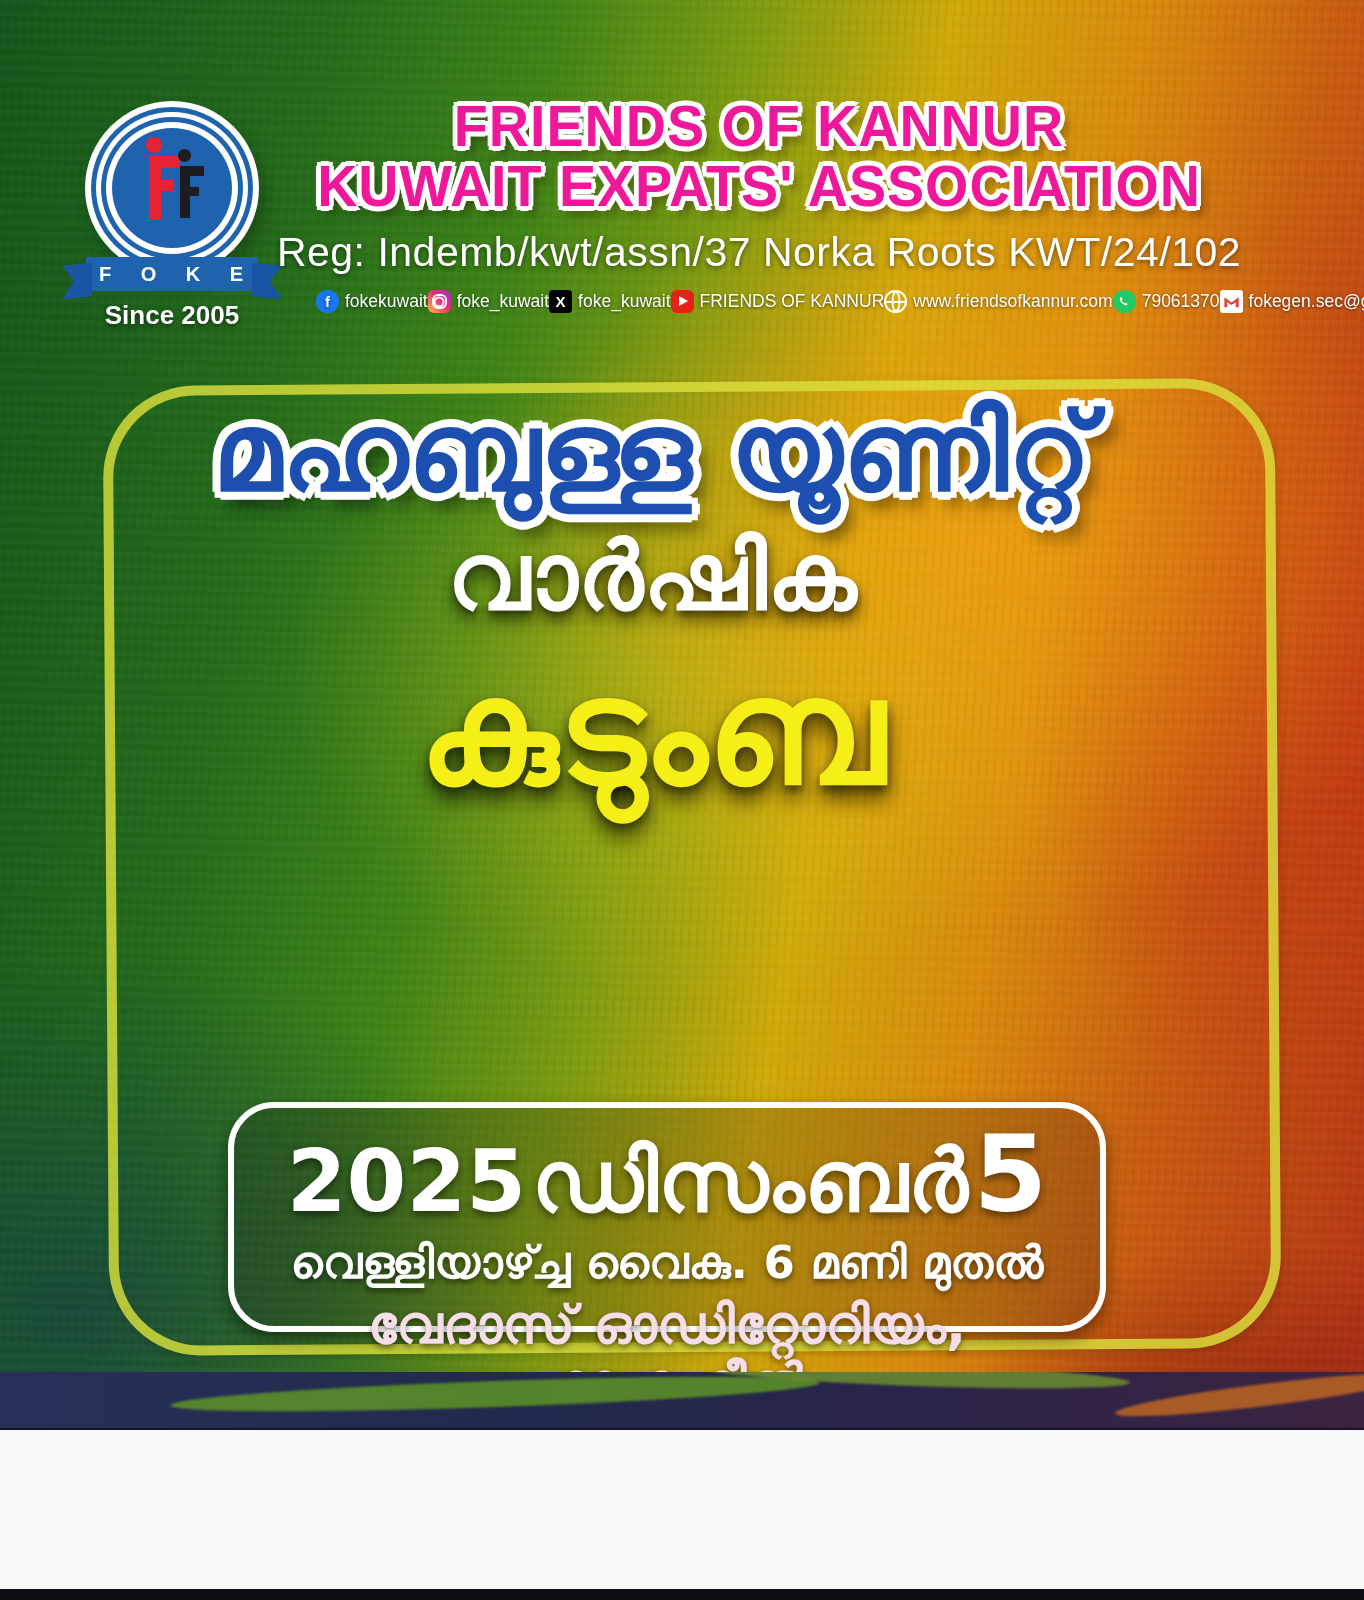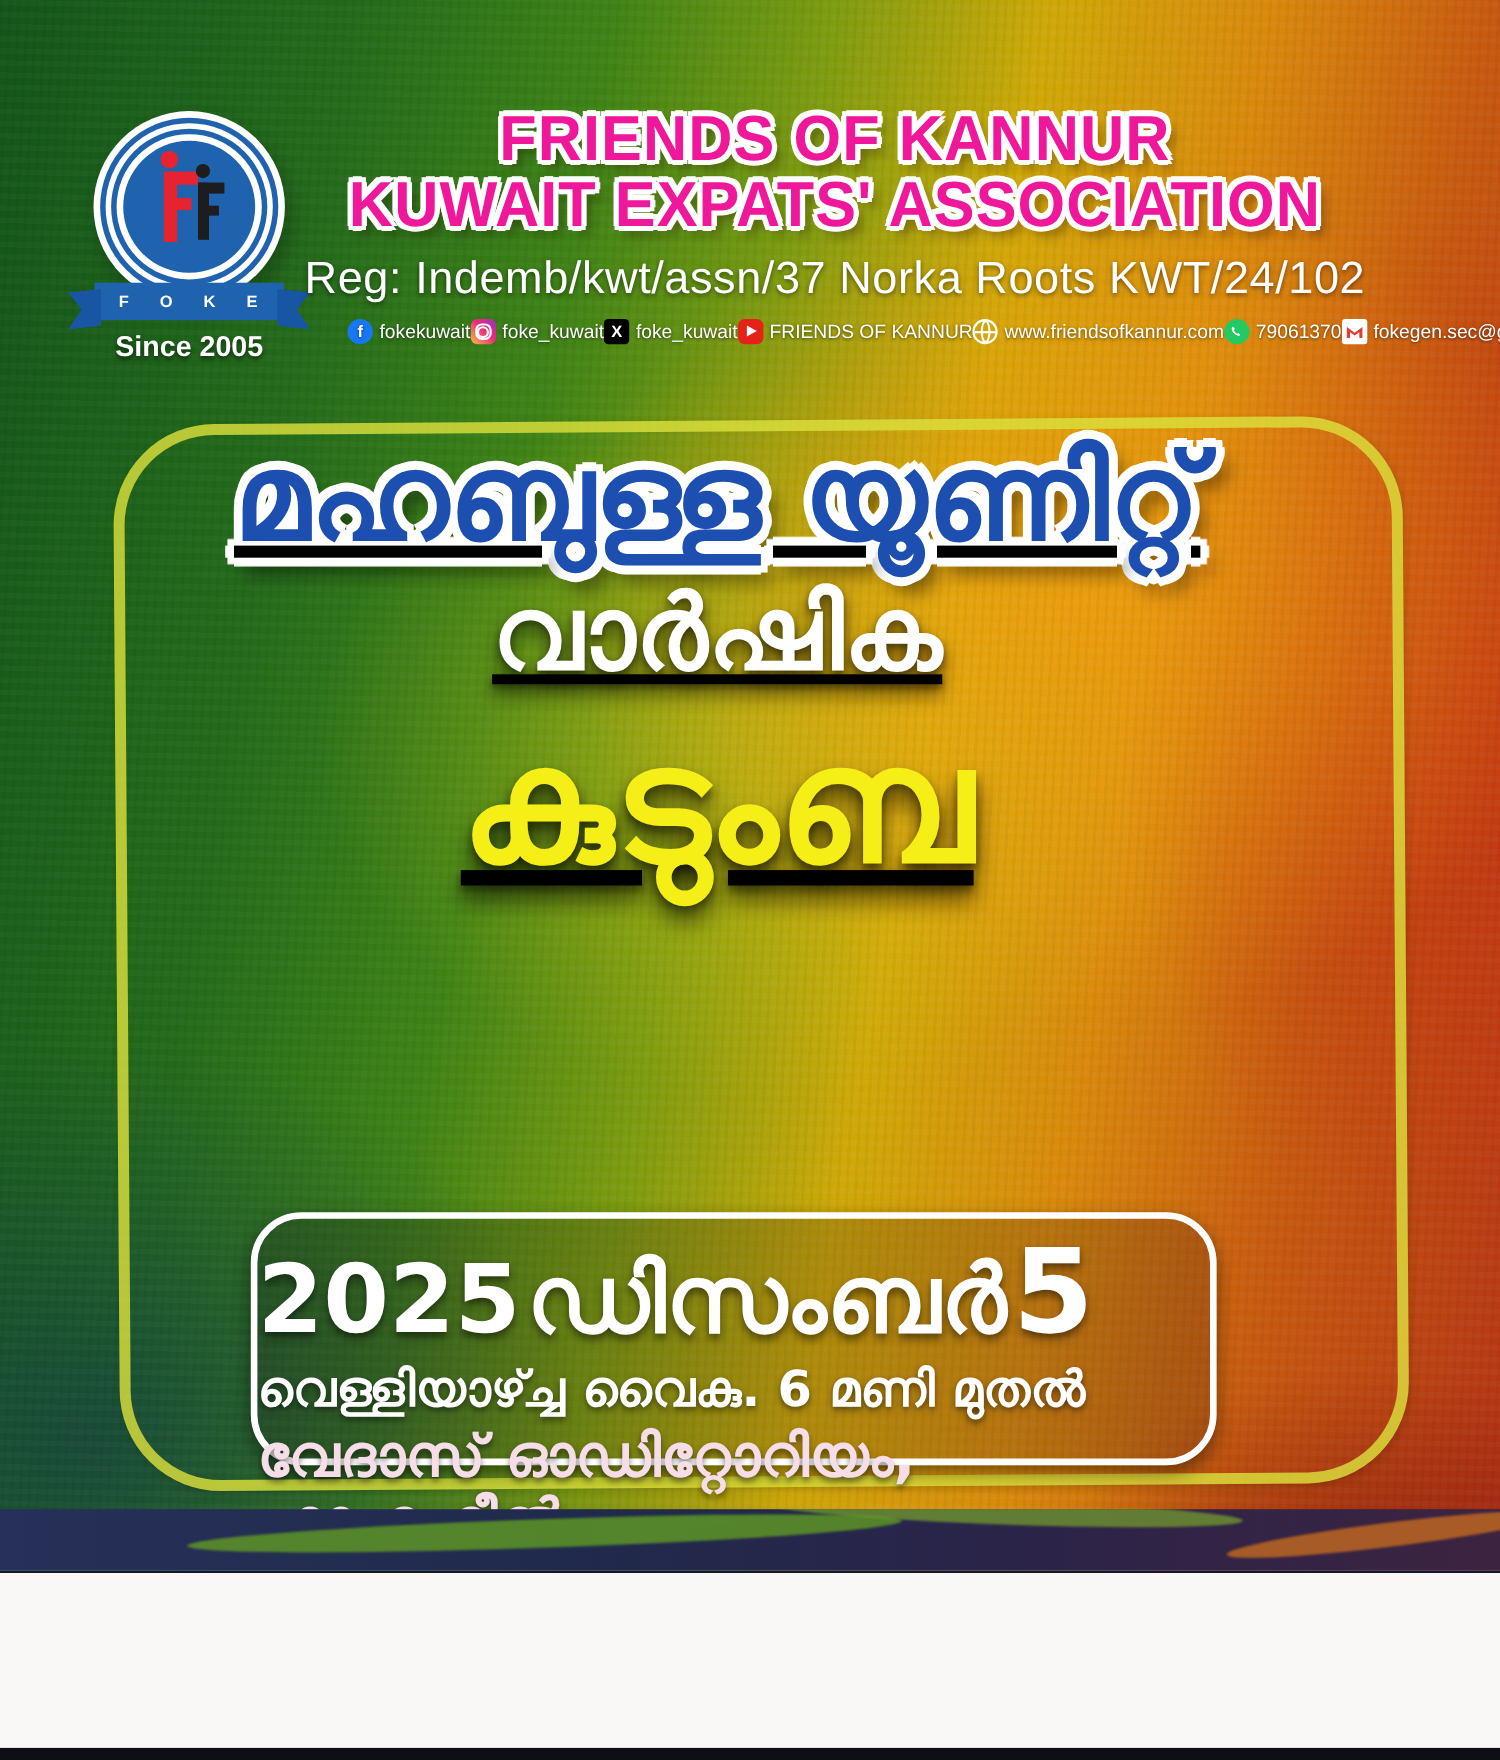--- a/index.html
+++ b/index.html
@@ -22,21 +22,21 @@
     box-shadow:0 0 0 6px #fff,0 0 0 11px #1f63ae,0 0 0 16px #fff,0 0 0 21px #1f63ae,0 0 0 27px #fff,6px 10px 16px 27px rgba(0,0,0,.25);}
   .fr-head{position:absolute;left:34px;top:9px;width:16px;height:16px;border-radius:50%;background:#e62330;}
   .fr-stem{position:absolute;left:37px;top:28px;width:12px;height:64px;background:#e62330;}
   .fr-bar1{position:absolute;left:37px;top:28px;width:31px;height:12px;background:#e62330;}
   .fr-bar2{position:absolute;left:37px;top:52px;width:25px;height:11px;background:#e62330;}
   .fk-head{position:absolute;left:66px;top:21px;width:13px;height:13px;border-radius:50%;background:#1d1d1f;}
   .fk-stem{position:absolute;left:68px;top:38px;width:10px;height:52px;background:#1d1d1f;}
   .fk-bar1{position:absolute;left:68px;top:38px;width:24px;height:10px;background:#1d1d1f;}
   .fk-bar2{position:absolute;left:68px;top:59px;width:19px;height:9px;background:#1d1d1f;}
   .ribbon{position:relative;width:172px;height:34px;margin:9px auto 0;background:#1f63ae;color:#fff;
-    font-weight:bold;font-size:15px;letter-spacing:12px;display:flex;align-items:center;justify-content:center;padding-left:10px;box-sizing:border-box;}
+    font-weight:bold;font-size:20px;letter-spacing:12px;display:flex;align-items:center;justify-content:center;padding-left:10px;box-sizing:border-box;}
   .ribbon::before{content:"";position:absolute;left:-24px;top:7px;width:30px;height:34px;background:#1856a3;
     clip-path:polygon(0 0,100% 0,100% 100%,0 100%,12px 50%);transform:skewY(-6deg);}
   .ribbon::after{content:"";position:absolute;right:-24px;top:7px;width:30px;height:34px;background:#1856a3;
     clip-path:polygon(0 0,100% 0,calc(100% - 12px) 50%,100% 100%,0 100%);transform:skewY(6deg);}
   .since{margin-top:9px;color:#fff;font-weight:bold;font-size:26px;text-shadow:0 2px 4px rgba(0,0,0,.55);}
   .titles{position:absolute;left:268px;top:96px;width:982px;text-align:center;z-index:5;}
   .t-pink{font-weight:bold;color:#f0189a;font-size:58px;line-height:1.04;letter-spacing:1px;transform:scaleX(.96);
     text-shadow:-4px -4px 0 #fff,4px -4px 0 #fff,-4px 4px 0 #fff,4px 4px 0 #fff,-5px 0 0 #fff,5px 0 0 #fff,0 -5px 0 #fff,0 5px 0 #fff,7px 9px 10px rgba(40,20,0,.45);}
   .reg{margin-top:12px;color:#fff;font-size:41px;text-shadow:0 2px 5px rgba(0,0,0,.5);letter-spacing:.5px;}
   .social-row{position:absolute;left:316px;top:290px;width:940px;display:flex;align-items:center;justify-content:space-between;z-index:5;}
@@ -53,30 +53,30 @@
   .si.globe{border:2px solid #fff;border-radius:50%;width:19px;height:19px;}
   .si.globe::before{content:"";position:absolute;left:0;right:0;top:50%;height:2px;margin-top:-1px;background:#fff;}
   .si.globe::after{content:"";position:absolute;left:50%;top:-1px;bottom:-1px;width:9px;border:2px solid #fff;border-radius:50%;transform:translateX(-50%);box-sizing:border-box;}
   .si.wa{background:#23c962;border-radius:50%;}
   .si.gm{background:#fff;border-radius:3px;}
   
   .frame{position:absolute;left:106px;top:382px;width:1152px;height:950px;border:10px solid rgba(219,223,60,.82);
     border-radius:92px;transform:rotate(-.4deg);z-index:1;box-shadow:2px 3px 8px rgba(0,0,0,.15);}
   
   .main-block{position:absolute;left:0px;right:60px;top:386px;text-align:center;z-index:2;
-    font-family:"DejaVu Sans","Liberation Sans",sans-serif;font-weight:bold;text-decoration:underline;}
+    font-family:"DejaVu Sans","Liberation Sans",sans-serif;font-weight:bold;}
   .ml1{font-size:110px;line-height:1.2;color:#1c4fb0;
     text-shadow:-6px -6px 0 #fff,6px -6px 0 #fff,-6px 6px 0 #fff,6px 6px 0 #fff,-8px 0 0 #fff,8px 0 0 #fff,0 -8px 0 #fff,0 8px 0 #fff,-4px -4px 0 #fff,4px -4px 0 #fff,-4px 4px 0 #fff,4px 4px 0 #fff,10px 14px 16px rgba(0,0,0,.55);}
   .ml2{font-size:94px;line-height:1.12;color:#fff;margin-top:6px;text-shadow:0 10px 16px rgba(0,0,0,.55),0 4px 7px rgba(0,0,0,.45);}
   .ml3{font-size:94px;line-height:1.12;color:#fff;text-shadow:0 10px 16px rgba(0,0,0,.55),0 4px 7px rgba(0,0,0,.45);}
   .ml4{font-size:148px;line-height:1.08;color:#f6ee17;margin-top:24px;text-shadow:0 14px 20px rgba(0,0,0,.6),0 5px 8px rgba(0,0,0,.45);}
   .ml5{font-size:148px;line-height:1.08;color:#f6ee17;text-shadow:0 14px 20px rgba(0,0,0,.6),0 5px 8px rgba(0,0,0,.45);}
   
   .event-box{position:absolute;left:228px;top:1102px;width:878px;height:230px;border:6px solid #fff;border-radius:46px;
-    background:rgba(25,12,25,.18);z-index:3;text-align:left;color:#fff;box-shadow:0 7px 16px rgba(0,0,0,.45);box-sizing:border-box;
+    background:rgba(25,12,25,.18);z-index:3;text-align:center;color:#fff;box-shadow:0 7px 16px rgba(0,0,0,.45);box-sizing:border-box;
     font-family:"DejaVu Sans","Liberation Sans",sans-serif;font-weight:bold;}
   .ed{margin-top:14px;line-height:1;}
   .ed-year,.ed-month{font-size:86px;}
   .ed-day{font-size:106px;}
   .ed-time{font-size:45px;margin-top:10px;line-height:1.1;text-shadow:0 3px 6px rgba(0,0,0,.5);}
   .ed-venue{font-size:53px;margin-top:8px;line-height:1.1;color:#f6dde8;text-shadow:0 3px 6px rgba(0,0,0,.5);}
   .ed{text-shadow:0 4px 8px rgba(0,0,0,.5);}
   
   .band{position:absolute;left:0;top:1372px;width:1364px;height:56px;z-index:4;overflow:hidden;
     background:linear-gradient(90deg,#273058 0%,#202a4c 38%,#2b2449 68%,#3c2340 100%);}

